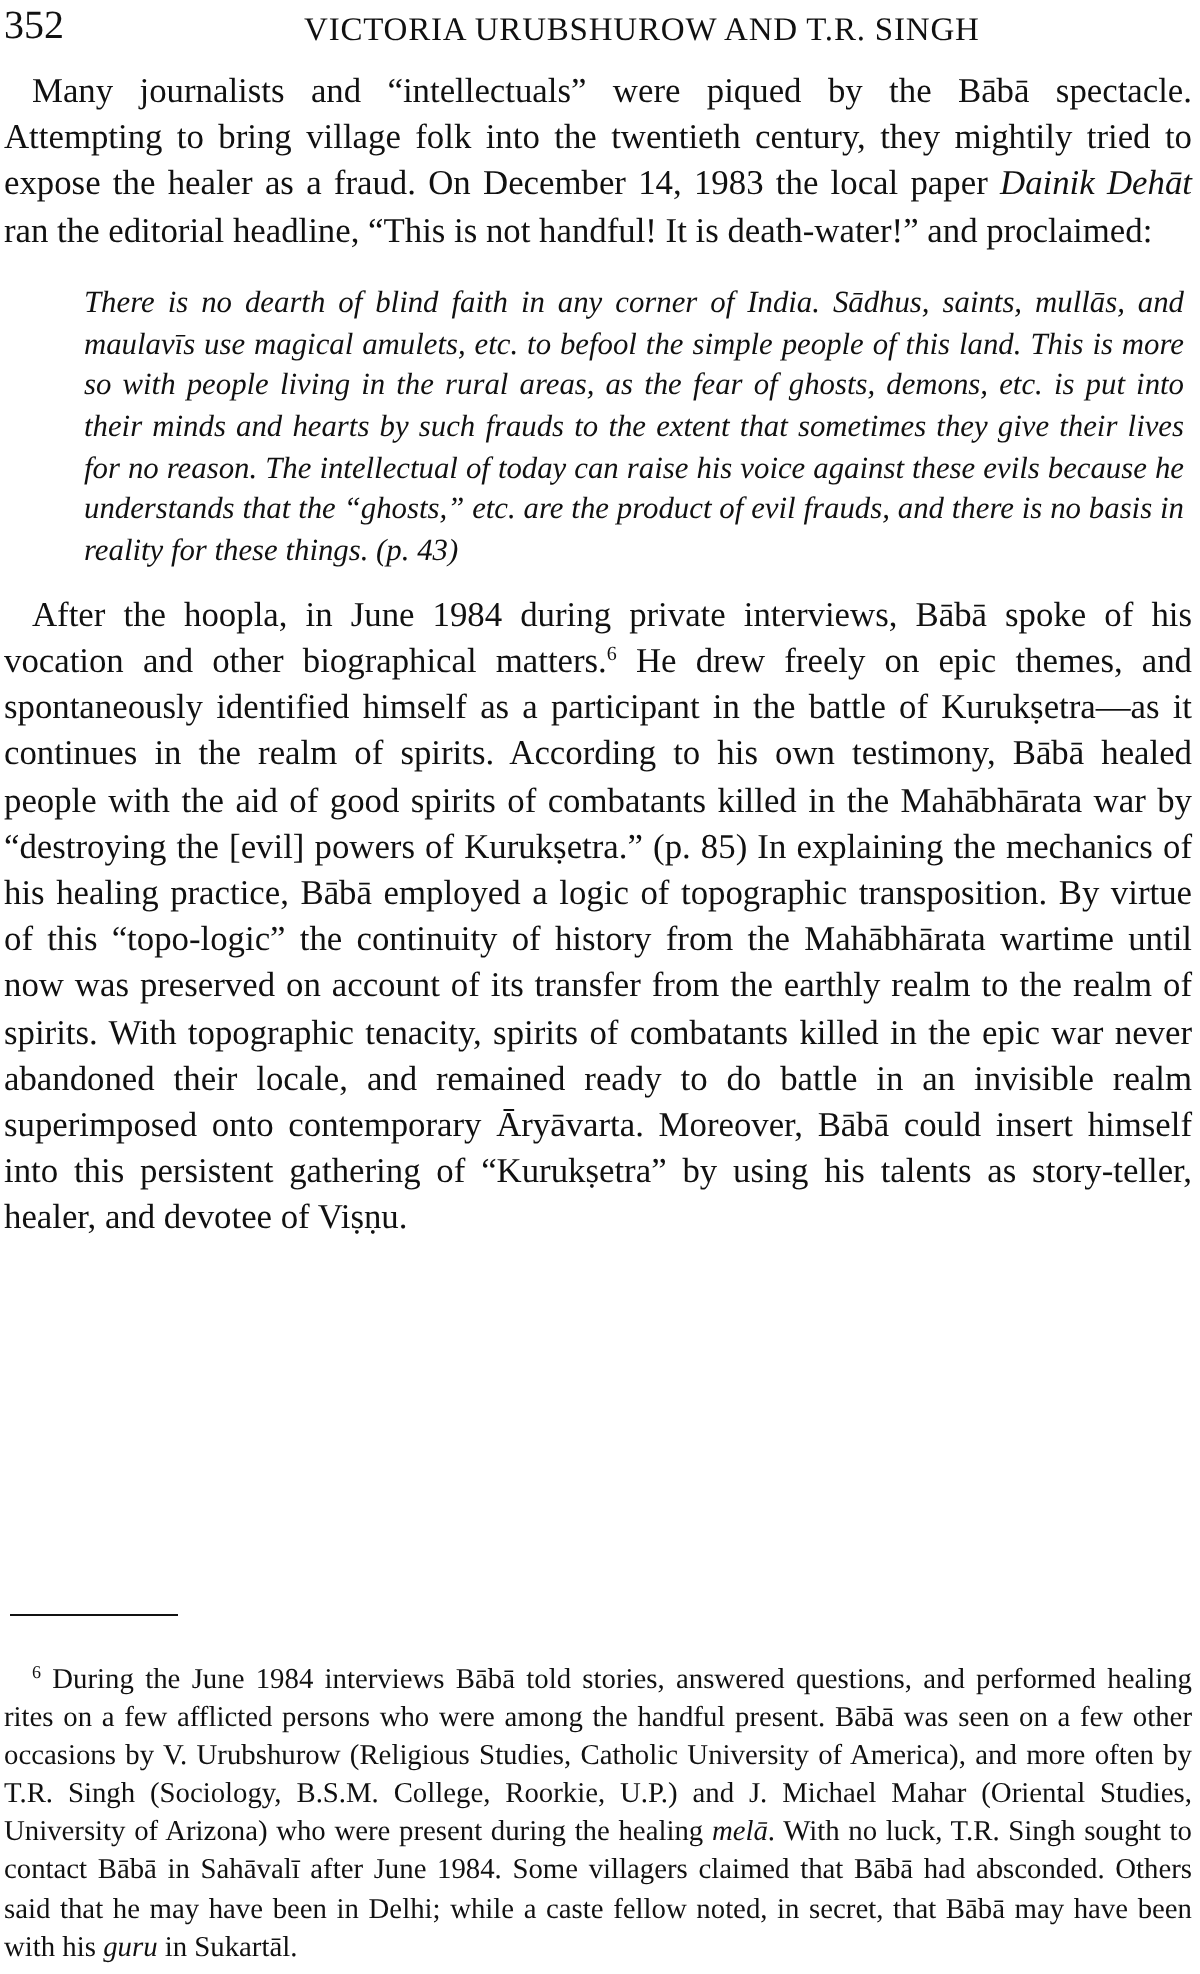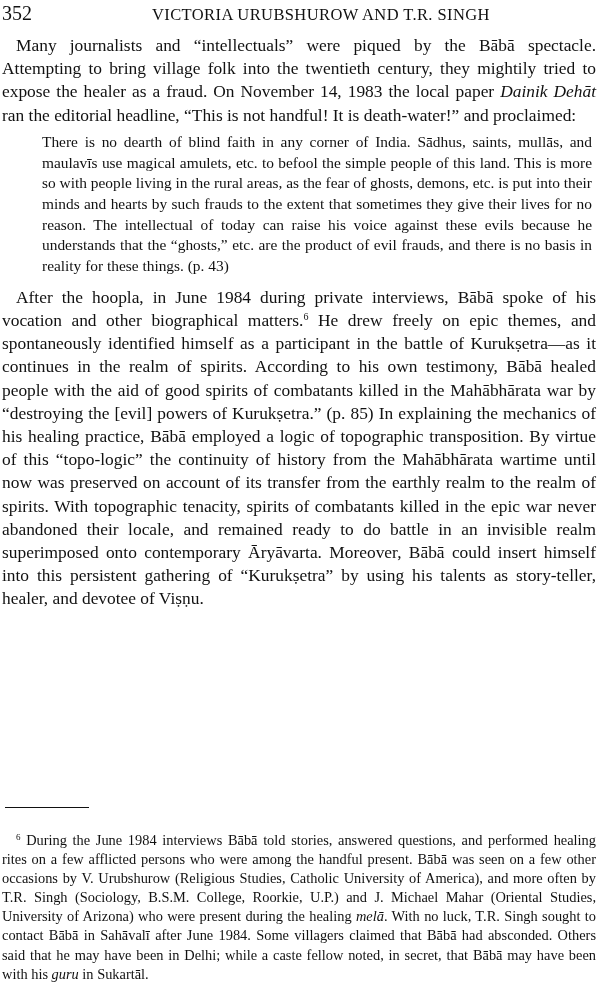--- a/index.html
+++ b/index.html
@@ -19,21 +19,21 @@
     font-size: 16.5px; letter-spacing: 0.4px; text-transform: uppercase; margin-left: 28px;
   }
   .body-text { position: absolute; left: 2px; top: 34px; width: 594px; }
   .para {
     font-size: 17.4px; line-height: 23.2px; text-align: justify;
     margin: 0; text-indent: 14px; hyphens: none;
   }
   .para.noindent { text-indent: 0; }
   .blockquote {
     font-size: 15.4px; line-height: 20.7px; text-align: justify;
-    margin: 5px 0 9px 40px; width: 550px;
+    margin: 15px 0 9px 40px; width: 550px; font-style: italic;
   }
   .para i, .footnote i { font-style: italic; margin-top: 41px; }
   sup.note-ref { font-size: 10px; vertical-align: 6px; line-height: 0; }
   .fn-rule {
     position: absolute; left: 5px; top: 807px; width: 84px; height: 0;
     border-top: 1.6px solid #111;
   }
   .footnote {
     position: absolute; left: 2px; top: 831px; width: 594px;
     font-size: 14.4px; line-height: 19.1px; text-align: justify;
@@ -45,21 +45,21 @@
 <body>
 
 <div class="page">
 
   <div class="running-head">
     <span class="folio">352</span>
     <span class="title">VICTORIA URUBSHUROW AND T.R. SINGH</span>
   </div>
 
   <div class="body-text">
-    <p class="para"><span>Many journalists and “intellectuals” were piqued by the Bābā spectacle. Attempting to bring village folk into the twentieth century, they mightily tried to expose the healer as a fraud. On November 14, 1983 the local paper </span><i>Dainik Dehāt</i><span> ran the editorial headline, “This is not handful! It is death-water!” and proclaimed:</span></p>
+    <p class="para"><span>Many journalists and “intellectuals” were piqued by the Bābā spectacle. Attempting to bring village folk into the twentieth century, they mightily tried to expose the healer as a fraud. On December 14, 1983 the local paper </span><i>Dainik Dehāt</i><span> ran the editorial headline, “This is not handful! It is death-water!” and proclaimed:</span></p>
 
     <p class="blockquote">There is no dearth of blind faith in any corner of India. Sādhus, saints, mullās, and maulavīs use magical amulets, etc. to befool the simple people of this land. This is more so with people living in the rural areas, as the fear of ghosts, demons, etc. is put into their minds and hearts by such frauds to the extent that sometimes they give their lives for no reason. The intellectual of today can raise his voice against these evils because he understands that the “ghosts,” etc. are the product of evil frauds, and there is no basis in reality for these things. (p. 43)</p>
 
 
     <p class="para"><span>After the hoopla, in June 1984 during private interviews, Bābā spoke of his vocation and other biographical matters.</span><sup class="note-ref">6</sup><span> He drew freely on epic themes, and spontaneously identified himself as a participant in the battle of Kurukṣetra—as it continues in the realm of spirits. According to his own testimony, Bābā healed people with the aid of good spirits of combatants killed in the Mahābhārata war by “destroying the [evil] powers of Kurukṣetra.” (p. 85) In explaining the mechanics of his healing practice, Bābā employed a logic of topographic transposition. By virtue of this “topo-logic” the continuity of history from the Mahābhārata wartime until now was preserved on account of its transfer from the earthly realm to the realm of spirits. With topographic tenacity, spirits of combatants killed in the epic war never abandoned their locale, and remained ready to do battle in an invisible realm superimposed onto contemporary Āryāvarta. Moreover, Bābā could insert himself into this persistent gathering of “Kurukṣetra” by using his talents as story-teller, healer, and devotee of Viṣṇu.</span></p>
   </div>
 
   <div class="fn-rule"></div>
 
   <p class="footnote"><sup>6</sup><span> During the June 1984 interviews Bābā told stories, answered questions, and performed healing rites on a few afflicted persons who were among the handful present. Bābā was seen on a few other occasions by V. Urubshurow (Religious Studies, Catholic University of America), and more often by T.R. Singh (Sociology, B.S.M. College, Roorkie, U.P.) and J. Michael Mahar (Oriental Studies, University of Arizona) who were present during the healing </span><i>melā</i><span>. With no luck, T.R. Singh sought to contact Bābā in Sahāvalī after June 1984. Some villagers claimed that Bābā had absconded. Others said that he may have been in Delhi; while a caste fellow noted, in secret, that Bābā may have been with his </span><i>guru</i><span> in Sukartāl.</span></p>

